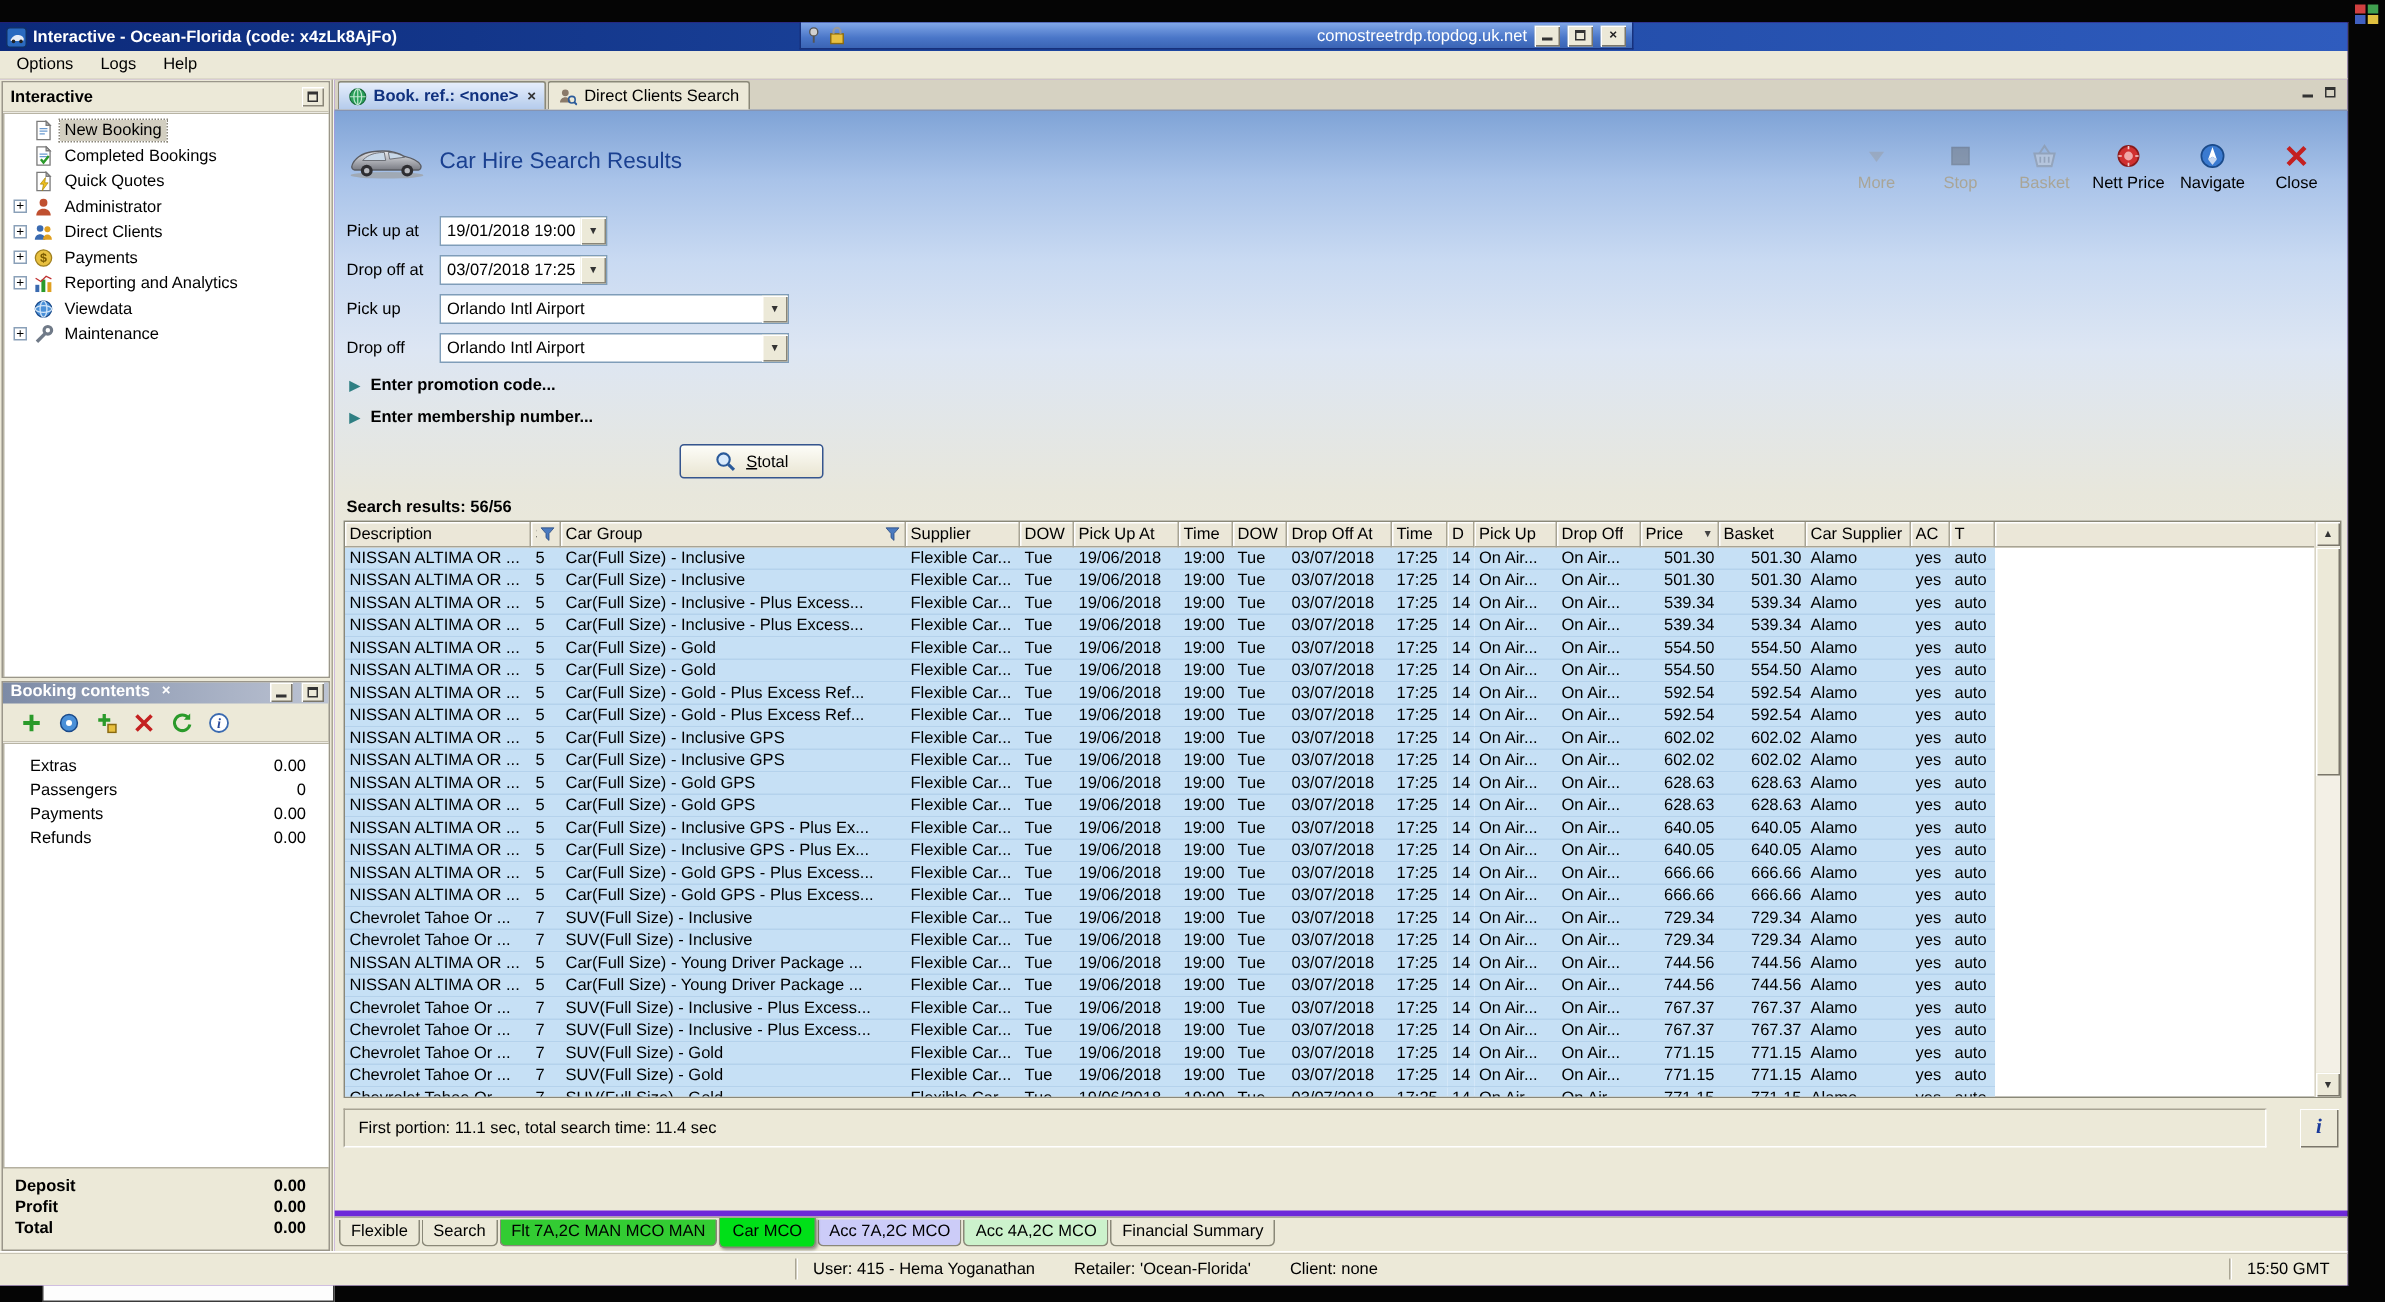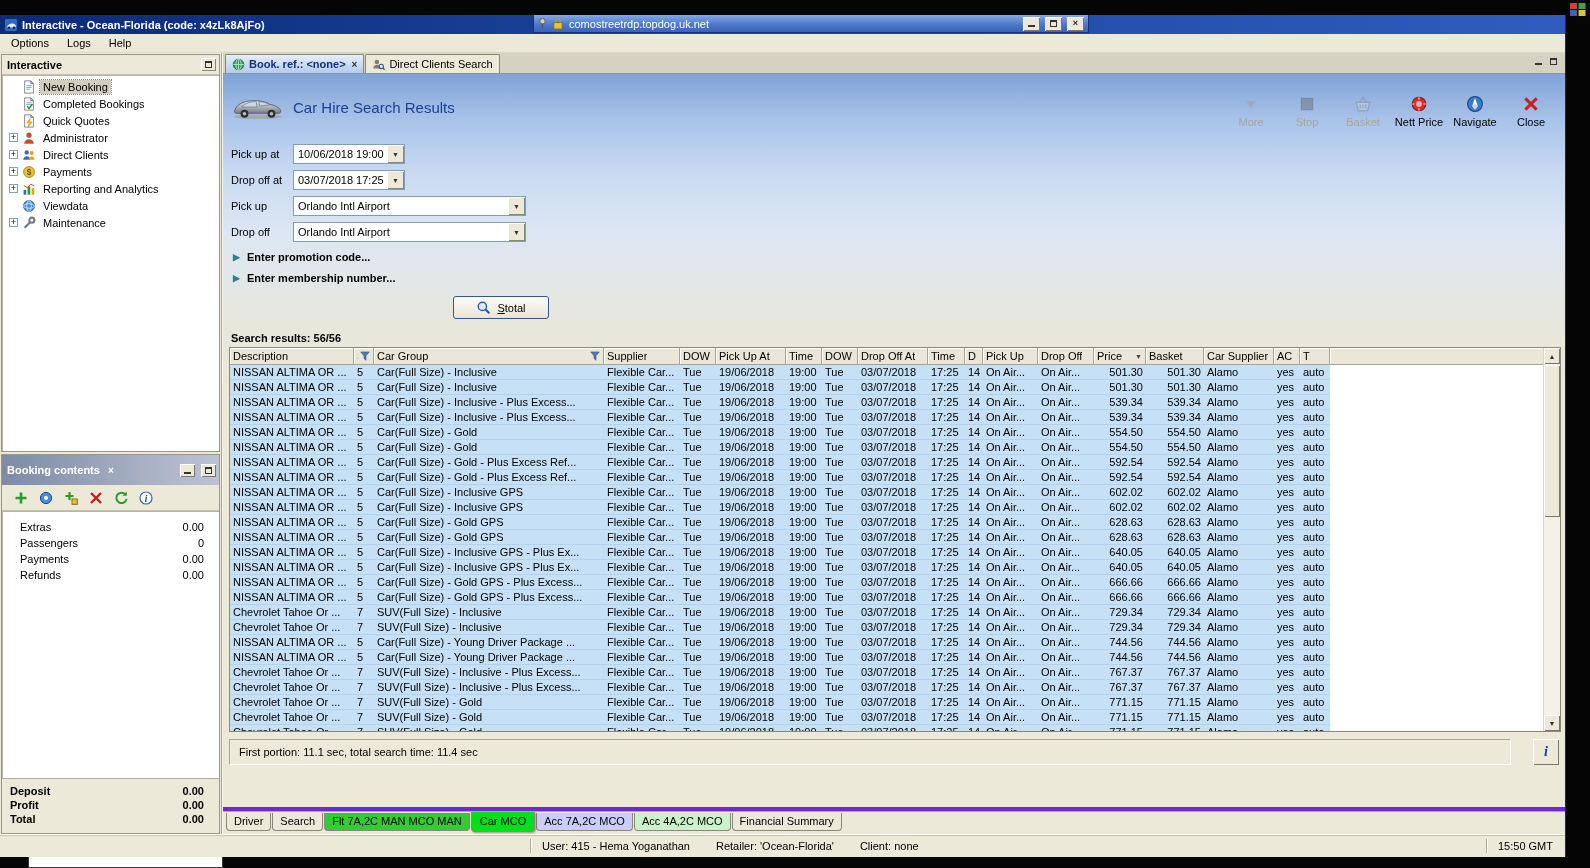--- a/index.html
+++ b/index.html
@@ -6,21 +6,21 @@
   html,body{width:1590px;height:868px}
   body{font-family:"Liberation Sans",sans-serif;font-size:11px;color:#000;background:#000}
   svg{display:block}
   .desktop{position:relative;width:1590px;height:868px;background:#050505;overflow:hidden}
   .app{position:absolute;left:0;top:15px;width:1566px;height:842px;background:#6d28d9;display:flex;flex-direction:column;border-right:1px solid #2a2a2a}
   
   .titlebar{height:19px;flex:0 0 auto;background:linear-gradient(90deg,#0c2a7a 0%,#1c459e 45%,#2f5cbe 100%);display:flex;align-items:center;gap:4px;padding:0 4px}
   .tb-title{color:#fff;font-weight:bold;font-size:11px;white-space:nowrap}
   .app-icon{width:14px;height:14px;flex:0 0 auto}
   .rdpbar{position:absolute;left:533px;top:0;width:556px;height:18px;z-index:60;background:linear-gradient(180deg,#82a8e8 0%,#4a76c8 55%,#33five 100%);background:linear-gradient(180deg,#82a8e8 0%,#4a76c8 60%,#3a64b4 100%);border:1px solid #17317c;border-top:none;display:flex;align-items:center;gap:5px;padding:0 4px}
-  .rdp-title{flex:1;text-align:left;color:#fff;font-size:11px;white-space:nowrap;overflow:hidden}
+  .rdp-title{flex:1;text-align:right;color:#fff;font-size:11px;white-space:nowrap;overflow:hidden}
   .wbtn{width:17px;height:14px;flex:0 0 auto;background:#ece9d8;box-shadow:inset 1px 1px #fff,inset -1px -1px #7a766a;display:flex;align-items:center;justify-content:center;font-size:9px;font-weight:bold;color:#222;line-height:1}
   .g-min{width:7px;height:7px;border-bottom:2px solid #333}
   .g-rest{width:7px;height:7px;border:1px solid #333;border-top:2px solid #333}
   .corner-icon{position:absolute;right:3px;top:2px;width:18px;height:15px}
   .bottom-window{position:absolute;left:28px;top:845px;width:195px;height:23px;background:#fdfdfd;border:1px solid #3a3a3a}
   
   .menubar{height:19px;flex:0 0 auto;background:#ece9d8;display:flex;align-items:center;padding-left:2px;border-bottom:1px solid #dcd8c8}
   .menu-item{padding:2px 9px}
   
   .appbody{flex:1;display:flex;min-height:0}
@@ -30,21 +30,21 @@
   .small-btn{width:15px;height:13px;background:#ece9d8;box-shadow:inset 1px 1px #fff,inset -1px -1px #8a8678;display:flex;align-items:center;justify-content:center}
   .tree{flex:1;background:#fff;padding-top:3px;overflow:hidden;box-shadow:inset 1px 1px 0 #b8b4a4}
   .tree-item{display:flex;align-items:center;height:17px;padding-left:7px;gap:4px;cursor:default}
   .expander{width:9px;height:9px;flex:0 0 auto;border:1px solid #8aa0b8;background:#fff;font-size:9px;line-height:7px;text-align:center}
   .exp-spacer{width:9px;flex:0 0 auto}
   .tree-ico{width:14px;height:14px;flex:0 0 auto}
   .tree-label{padding:1px 3px;white-space:nowrap}
   .tree-item.selected .tree-label{background:#d2cec0;outline:1px dotted #8a867a}
   
   .bpanel{flex:1;display:flex;flex-direction:column;margin:2px 1px 0;border:1px solid #9a968a;background:#ece9d8;min-height:0}
-  .bpanel-title{height:30px;flex:0 0 auto;display:flex;align-items:center;gap:6px;padding:0 3px 0 5px;background:linear-gradient(90deg,#7d8ba6,#aab3c6 70%,#bcc3d2);color:#fff;font-weight:bold}
+  .bpanel-title{height:14px;flex:0 0 auto;display:flex;align-items:flex-start;gap:6px;padding:0 3px 0 5px;background:linear-gradient(90deg,#7d8ba6,#aab3c6 70%,#bcc3d2);color:#fff;font-weight:bold}
   .bp-close{font-size:10px;font-weight:bold;color:#fff;padding:0 2px}
   .bpanel-title .spacer{flex:1}
   .btoolbar{height:26px;flex:0 0 auto;display:flex;align-items:center;gap:11px;padding:0 12px;border-bottom:1px solid #c6c2b2}
   .bicon{width:14px;height:14px}
   .bfields{flex:1;background:#fff;box-shadow:inset 1px 1px 0 #b8b4a4;padding-top:8px;min-height:0}
   .bfrow{display:flex;justify-content:space-between;padding:2px 15px 2px 18px}
   .btotals{flex:0 0 auto;padding:5px 0 7px;border-top:1px solid #b4b0a0}
   .btrow{display:flex;justify-content:space-between;padding:1px 15px 1px 8px;font-weight:bold}
   
   .maincol{flex:1;display:flex;flex-direction:column;min-width:0;border-left:1px solid #f6f4ec}
@@ -562,21 +562,21 @@
                   </svg>
                   <span>Close</span>
                 </div>
               </div>
           </div>
 
           <div class="formarea">
             <div class="frow">
               <span class="flabel">Pick up at</span>
               <div class="combo small">
-                <span class="cval">10/06/2018 19:00</span>
+                <span class="cval">19/01/2018 19:00</span>
                 <span class="cbtn">▼</span>
               </div>
             </div>
             <div class="frow">
               <span class="flabel">Drop off at</span>
               <div class="combo small">
                 <span class="cval">03/07/2018 17:25</span>
                 <span class="cbtn">▼</span>
               </div>
             </div>
@@ -1249,21 +1249,21 @@
 
           <div class="statusline">
             <div class="sl-text">First portion: 11.1 sec, total search time: 11.4 sec</div>
             <div class="sl-info">i</div>
           </div>
 
         </div>
 
         <div class="btabs">
 
-            <span class="btab">Driver</span>
+            <span class="btab">Flexible</span>
 
             <span class="btab">Search</span>
 
             <span class="btab" style="background: rgb(51, 204, 51);">Flt 7A,2C MAN MCO MAN</span>
 
             <span class="btab active" style="background: rgb(0, 224, 24);">Car MCO</span>
 
             <span class="btab" style="background: rgb(204, 204, 248);">Acc 7A,2C MCO</span>
 
             <span class="btab" style="background: rgb(204, 242, 204);">Acc 4A,2C MCO</span>

